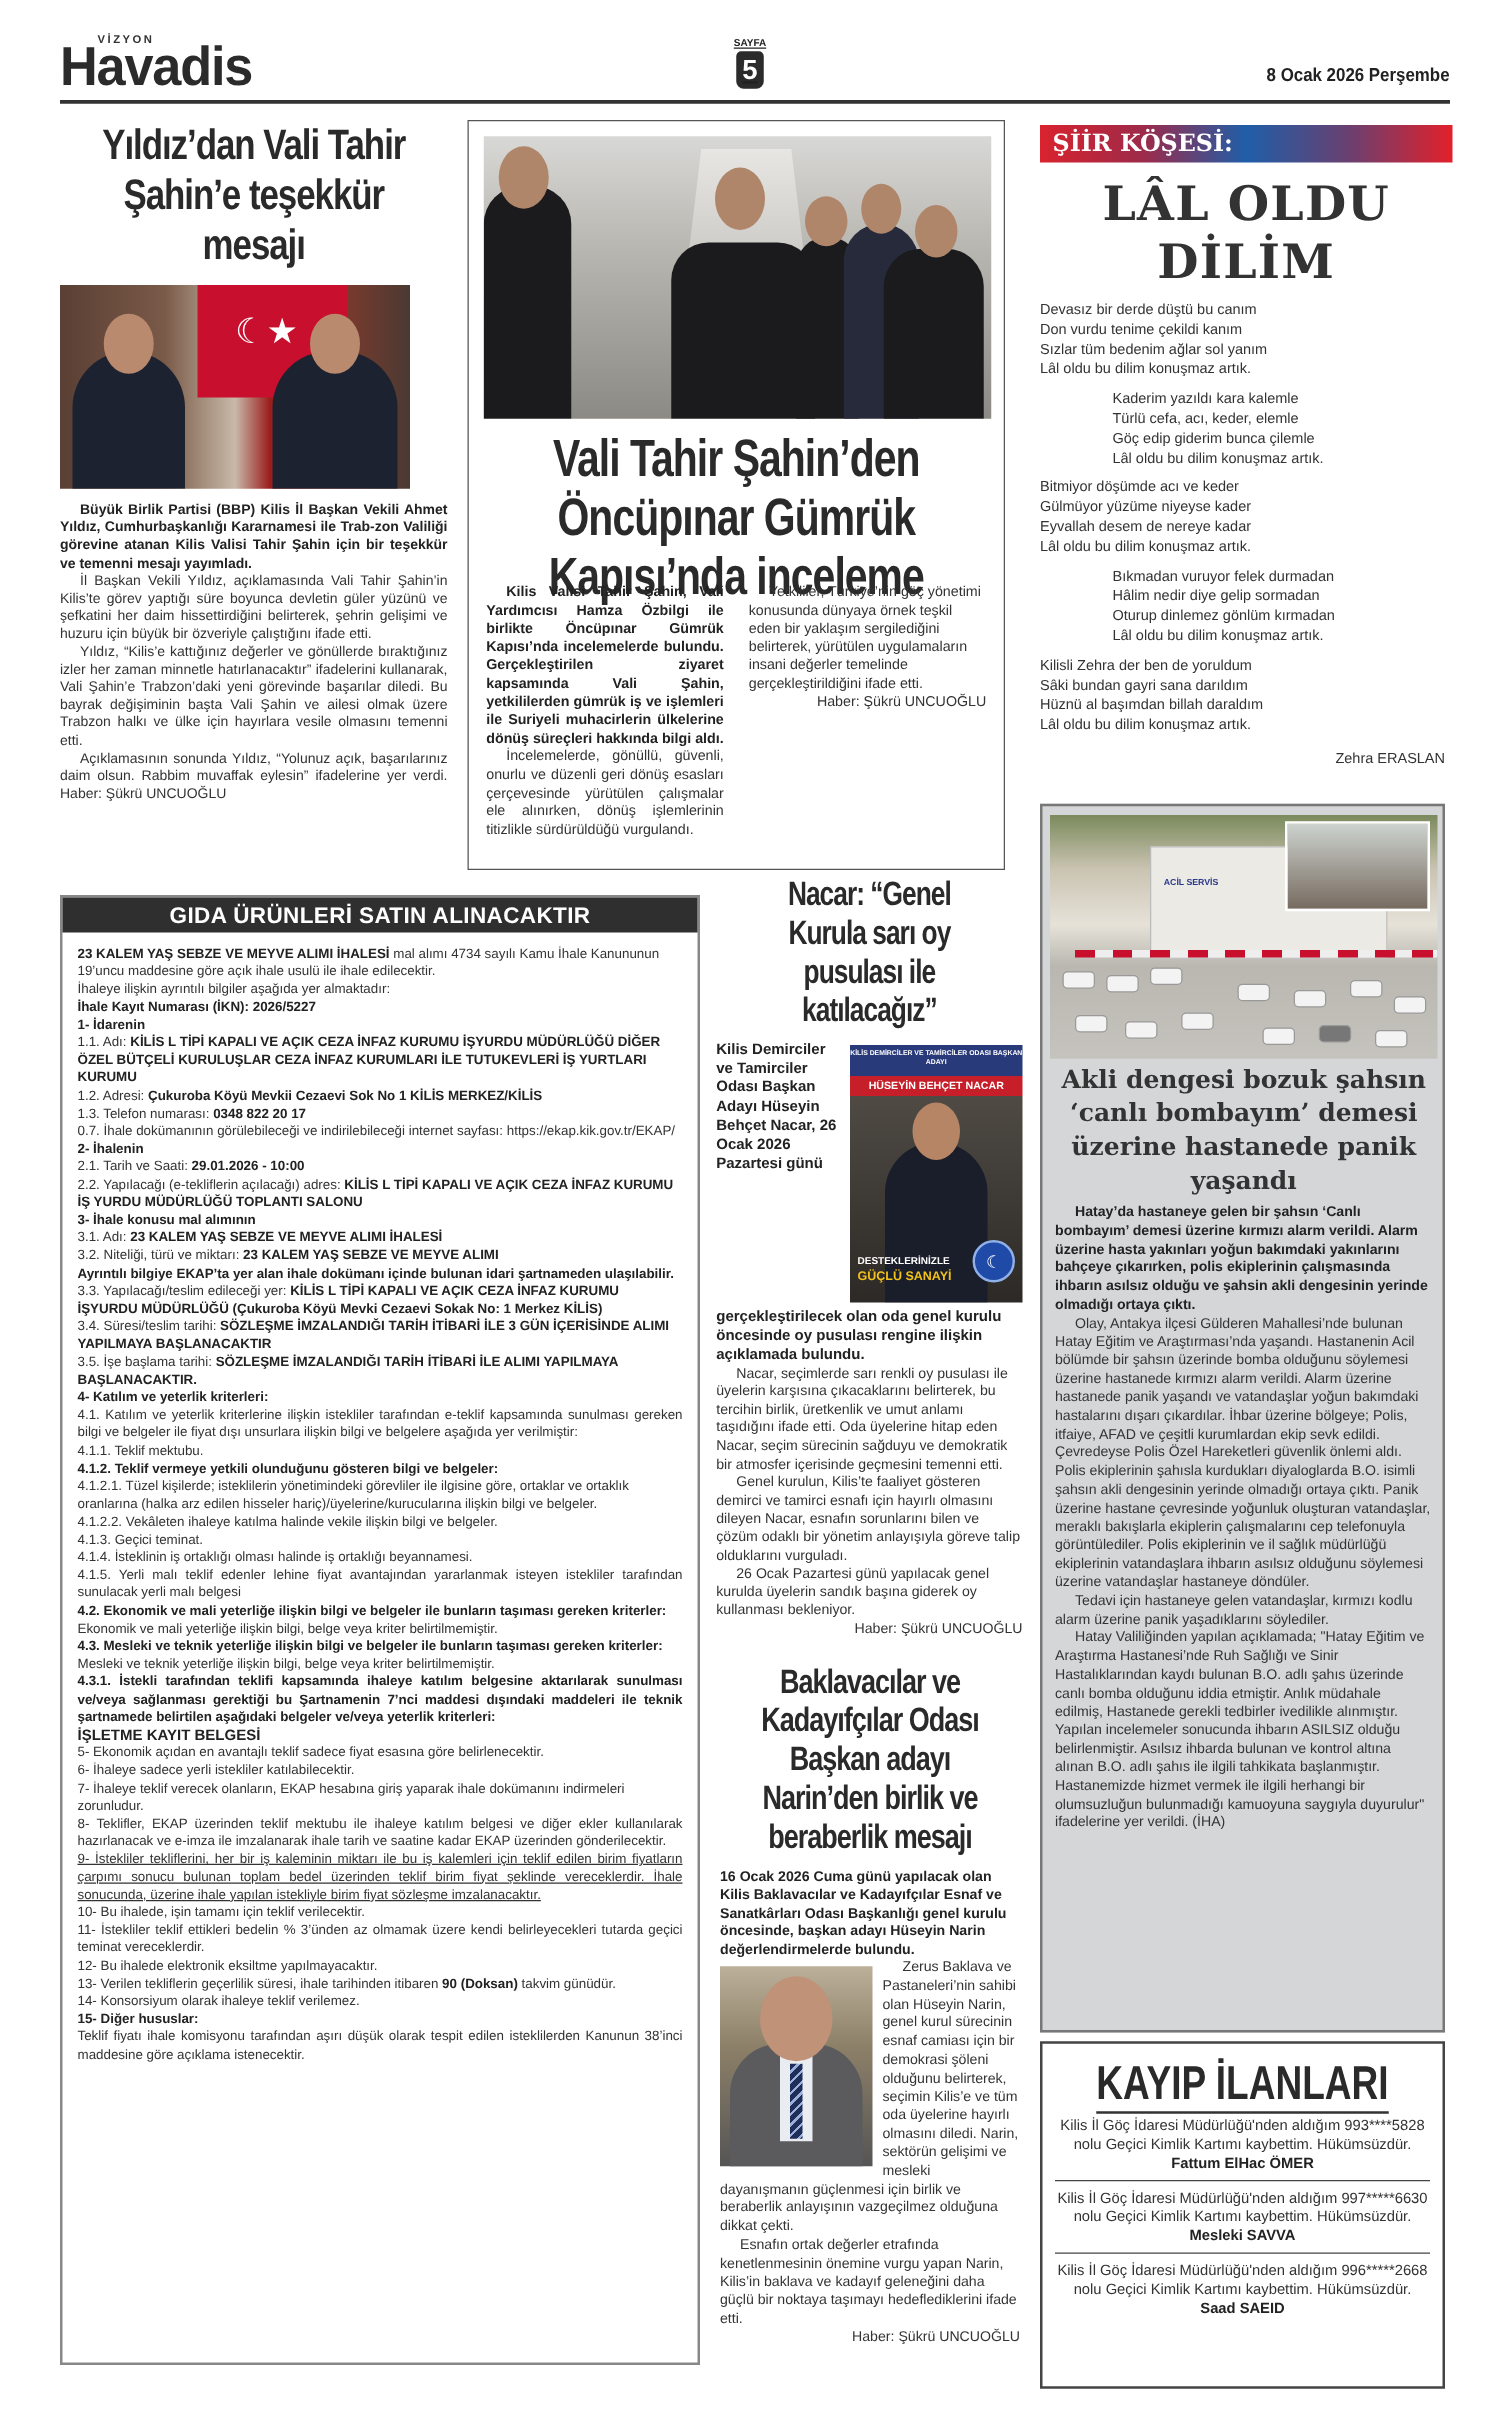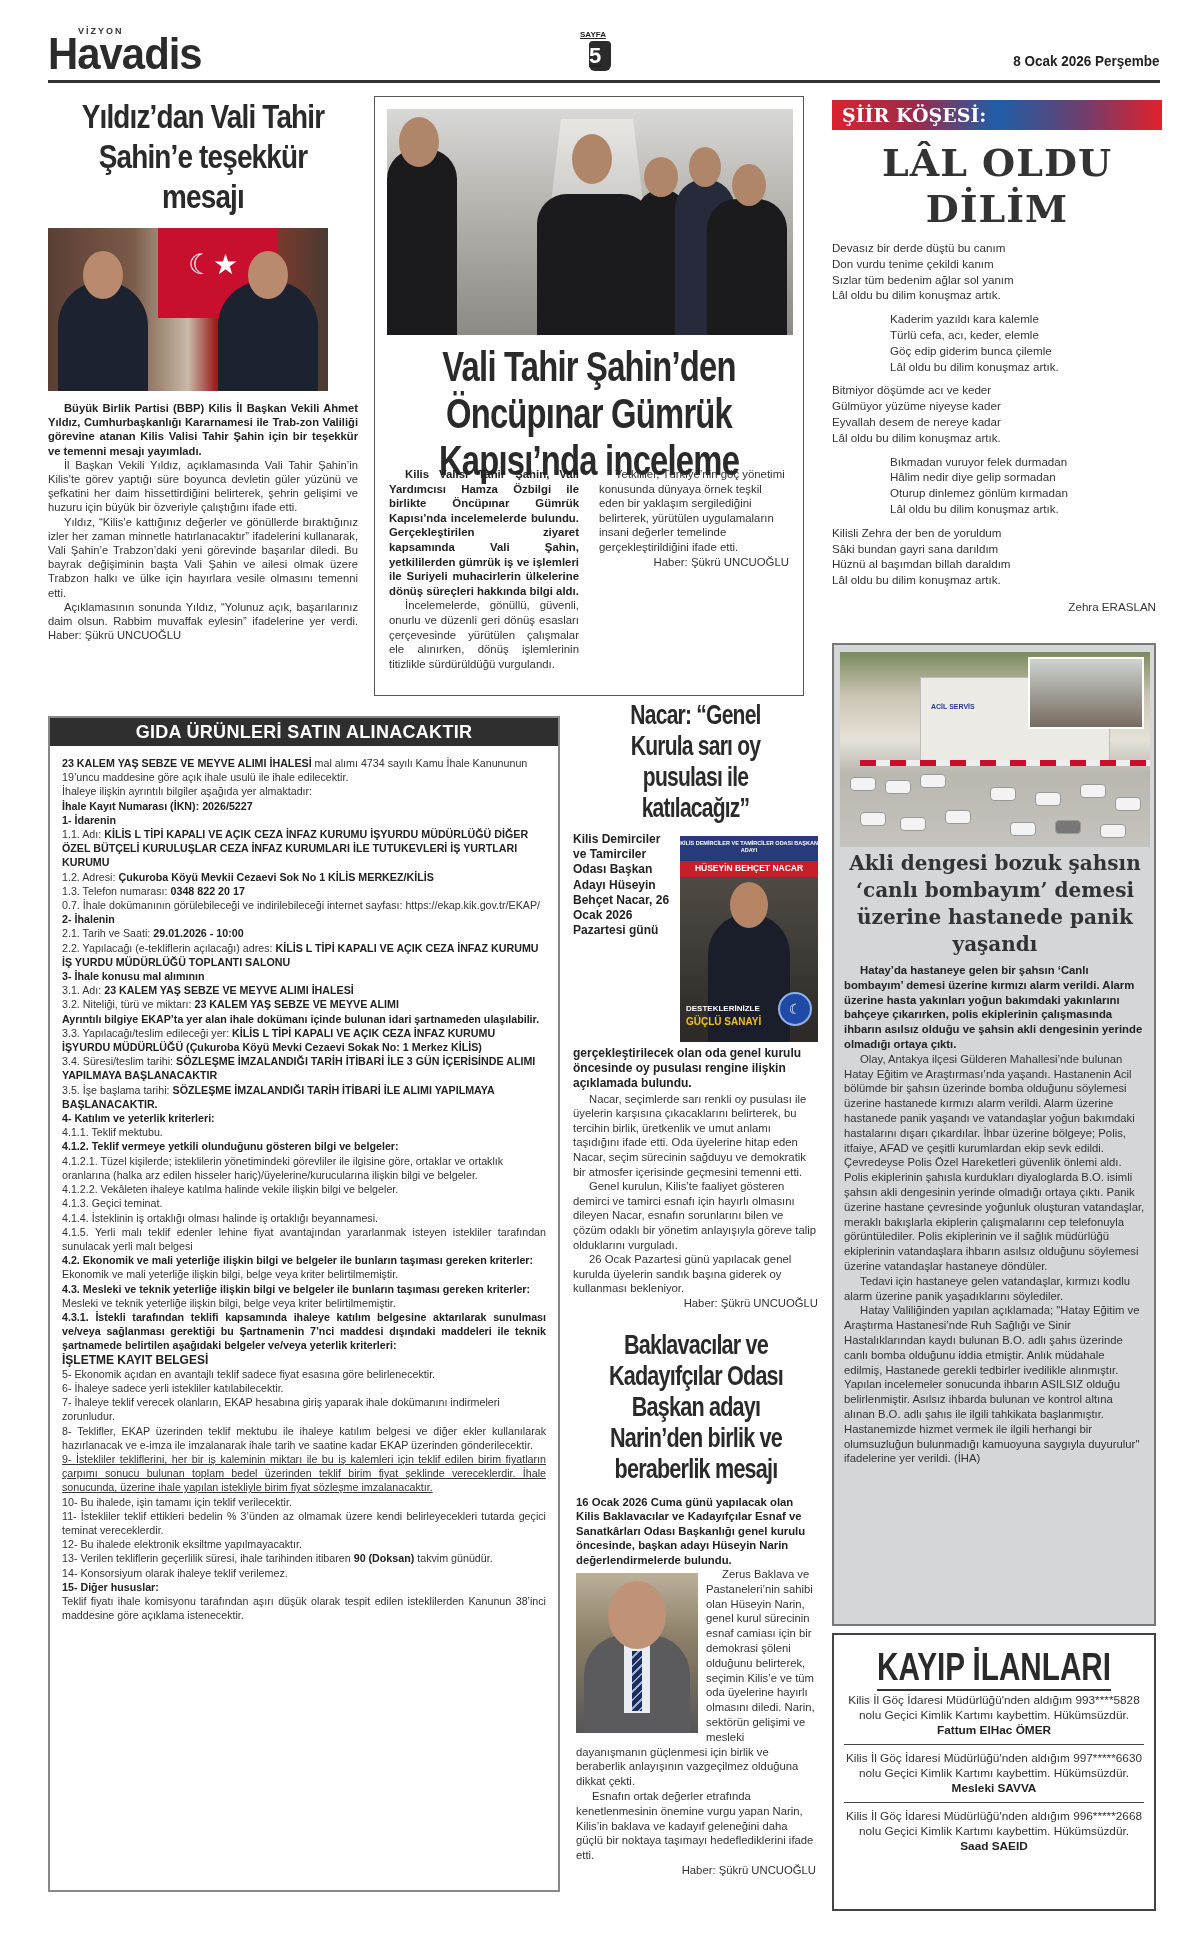--- a/index.html
+++ b/index.html
@@ -4,21 +4,21 @@
 <style>
   * { box-sizing: border-box; margin: 0; padding: 0; }
   html, body { width: 1200px; height: 1938px; background: #fff; overflow: hidden; }
   body { font-family: "Liberation Sans", sans-serif; color: #222; position: relative; }
 
   
   .masthead { position: absolute; left: 48px; top: 22px; width: 1112px; height: 62px; }
   .logo { position: absolute; left: 0; top: 4px; }
   .logo .vizyon { position: absolute; left: 30px; top: 0; font-size: 9px; letter-spacing: 2px; color: #333; font-weight: bold; }
   .logo .havadis { position: absolute; left: 0; top: 6px; font-size: 44px; font-weight: bold; color: #2b2b2b; letter-spacing: -1px; font-family: "Liberation Sans", sans-serif; transform: scaleX(0.95); transform-origin: left; line-height: 44px; }
-  .page-no { position: absolute; left: 532px; top: 8px; text-align: left; width: 40px; text-decoration: underline; }
+  .page-no { position: absolute; left: 532px; top: 8px; text-align: center; width: 40px; text-decoration: underline; }
   .page-no .sayfa { font-size: 8px; font-weight: bold; color: #222; }
   .page-no .num { margin: 2px auto 0; width: 22px; height: 30px; background: #2b2b2b; color: #fff; font-weight: bold; font-size: 22px; line-height: 30px; border-radius: 4px 4px 6px 6px; }
   .date { position: absolute; right: 0; top: 30px; font-size: 15px; font-weight: bold; color: #222; transform: scaleX(0.9); transform-origin: right; }
   .rule { position: absolute; left: 48px; top: 80px; width: 1112px; height: 3px; background: #333; }
 
   
   .art1 { position: absolute; left: 48px; top: 96px; width: 310px; }
   .headline { font-family: "Liberation Sans Narrow", "Liberation Sans", sans-serif; font-weight: bold; color: #2a2a2a; text-align: center; letter-spacing: -1px; }
   .art1 .headline { font-size: 34px; line-height: 40px; transform: scaleX(0.82); transform-origin: center; }
   .photo { position: relative; overflow: hidden; }
@@ -252,20 +252,21 @@
     <div><span>2.1. Tarih ve Saati: </span><b>29.01.2026 - 10:00</b></div>
     <div><span>2.2. Yapılacağı (e-tekliflerin açılacağı) adres: </span><b>KİLİS L TİPİ KAPALI VE AÇIK CEZA İNFAZ KURUMU İŞ YURDU MÜDÜRLÜĞÜ TOPLANTI SALONU</b></div>
     <div><b>3- İhale konusu mal alımının</b></div>
     <div><span>3.1. Adı: </span><b>23 KALEM YAŞ SEBZE VE MEYVE ALIMI İHALESİ</b></div>
     <div><span>3.2. Niteliği, türü ve miktarı: </span><b>23 KALEM YAŞ SEBZE VE MEYVE ALIMI</b></div>
     <div><b>Ayrıntılı bilgiye EKAP’ta yer alan ihale dokümanı içinde bulunan idari şartnameden ulaşılabilir.</b></div>
     <div><span>3.3. Yapılacağı/teslim edileceği yer: </span><b>KİLİS L TİPİ KAPALI VE AÇIK CEZA İNFAZ KURUMU İŞYURDU MÜDÜRLÜĞÜ (Çukuroba Köyü Mevki Cezaevi Sokak No: 1 Merkez KİLİS)</b></div>
     <div><span>3.4. Süresi/teslim tarihi: </span><b>SÖZLEŞME İMZALANDIĞI TARİH İTİBARİ İLE 3 GÜN İÇERİSİNDE ALIMI YAPILMAYA BAŞLANACAKTIR</b></div>
     <div><span>3.5. İşe başlama tarihi: </span><b>SÖZLEŞME İMZALANDIĞI TARİH İTİBARİ İLE ALIMI YAPILMAYA BAŞLANACAKTIR.</b></div>
     <div><b>4- Katılım ve yeterlik kriterleri:</b></div>
+    <div style="text-align:justify;">4.1. Katılım ve yeterlik kriterlerine ilişkin istekliler tarafından e-teklif kapsamında sunulması gereken bilgi ve belgeler ile fiyat dışı unsurlara ilişkin bilgi ve belgelere aşağıda yer verilmiştir:</div>
     <div>4.1.1. Teklif mektubu.</div>
     <div><b>4.1.2. Teklif vermeye yetkili olunduğunu gösteren bilgi ve belgeler:</b></div>
     <div>4.1.2.1. Tüzel kişilerde; isteklilerin yönetimindeki görevliler ile ilgisine göre, ortaklar ve ortaklık oranlarına (halka arz edilen hisseler hariç)/üyelerine/kurucularına ilişkin bilgi ve belgeler.</div>
     <div>4.1.2.2. Vekâleten ihaleye katılma halinde vekile ilişkin bilgi ve belgeler.</div>
     <div>4.1.3. Geçici teminat.</div>
     <div>4.1.4. İsteklinin iş ortaklığı olması halinde iş ortaklığı beyannamesi.</div>
     <div style="text-align:justify;">4.1.5. Yerli malı teklif edenler lehine fiyat avantajından yararlanmak isteyen istekliler tarafından sunulacak yerli malı belgesi</div>
     <div><b>4.2. Ekonomik ve mali yeterliğe ilişkin bilgi ve belgeler ile bunların taşıması gereken kriterler:</b></div>
     <div>Ekonomik ve mali yeterliğe ilişkin bilgi, belge veya kriter belirtilmemiştir.</div>
     <div><b>4.3. Mesleki ve teknik yeterliğe ilişkin bilgi ve belgeler ile bunların taşıması gereken kriterler:</b></div>

